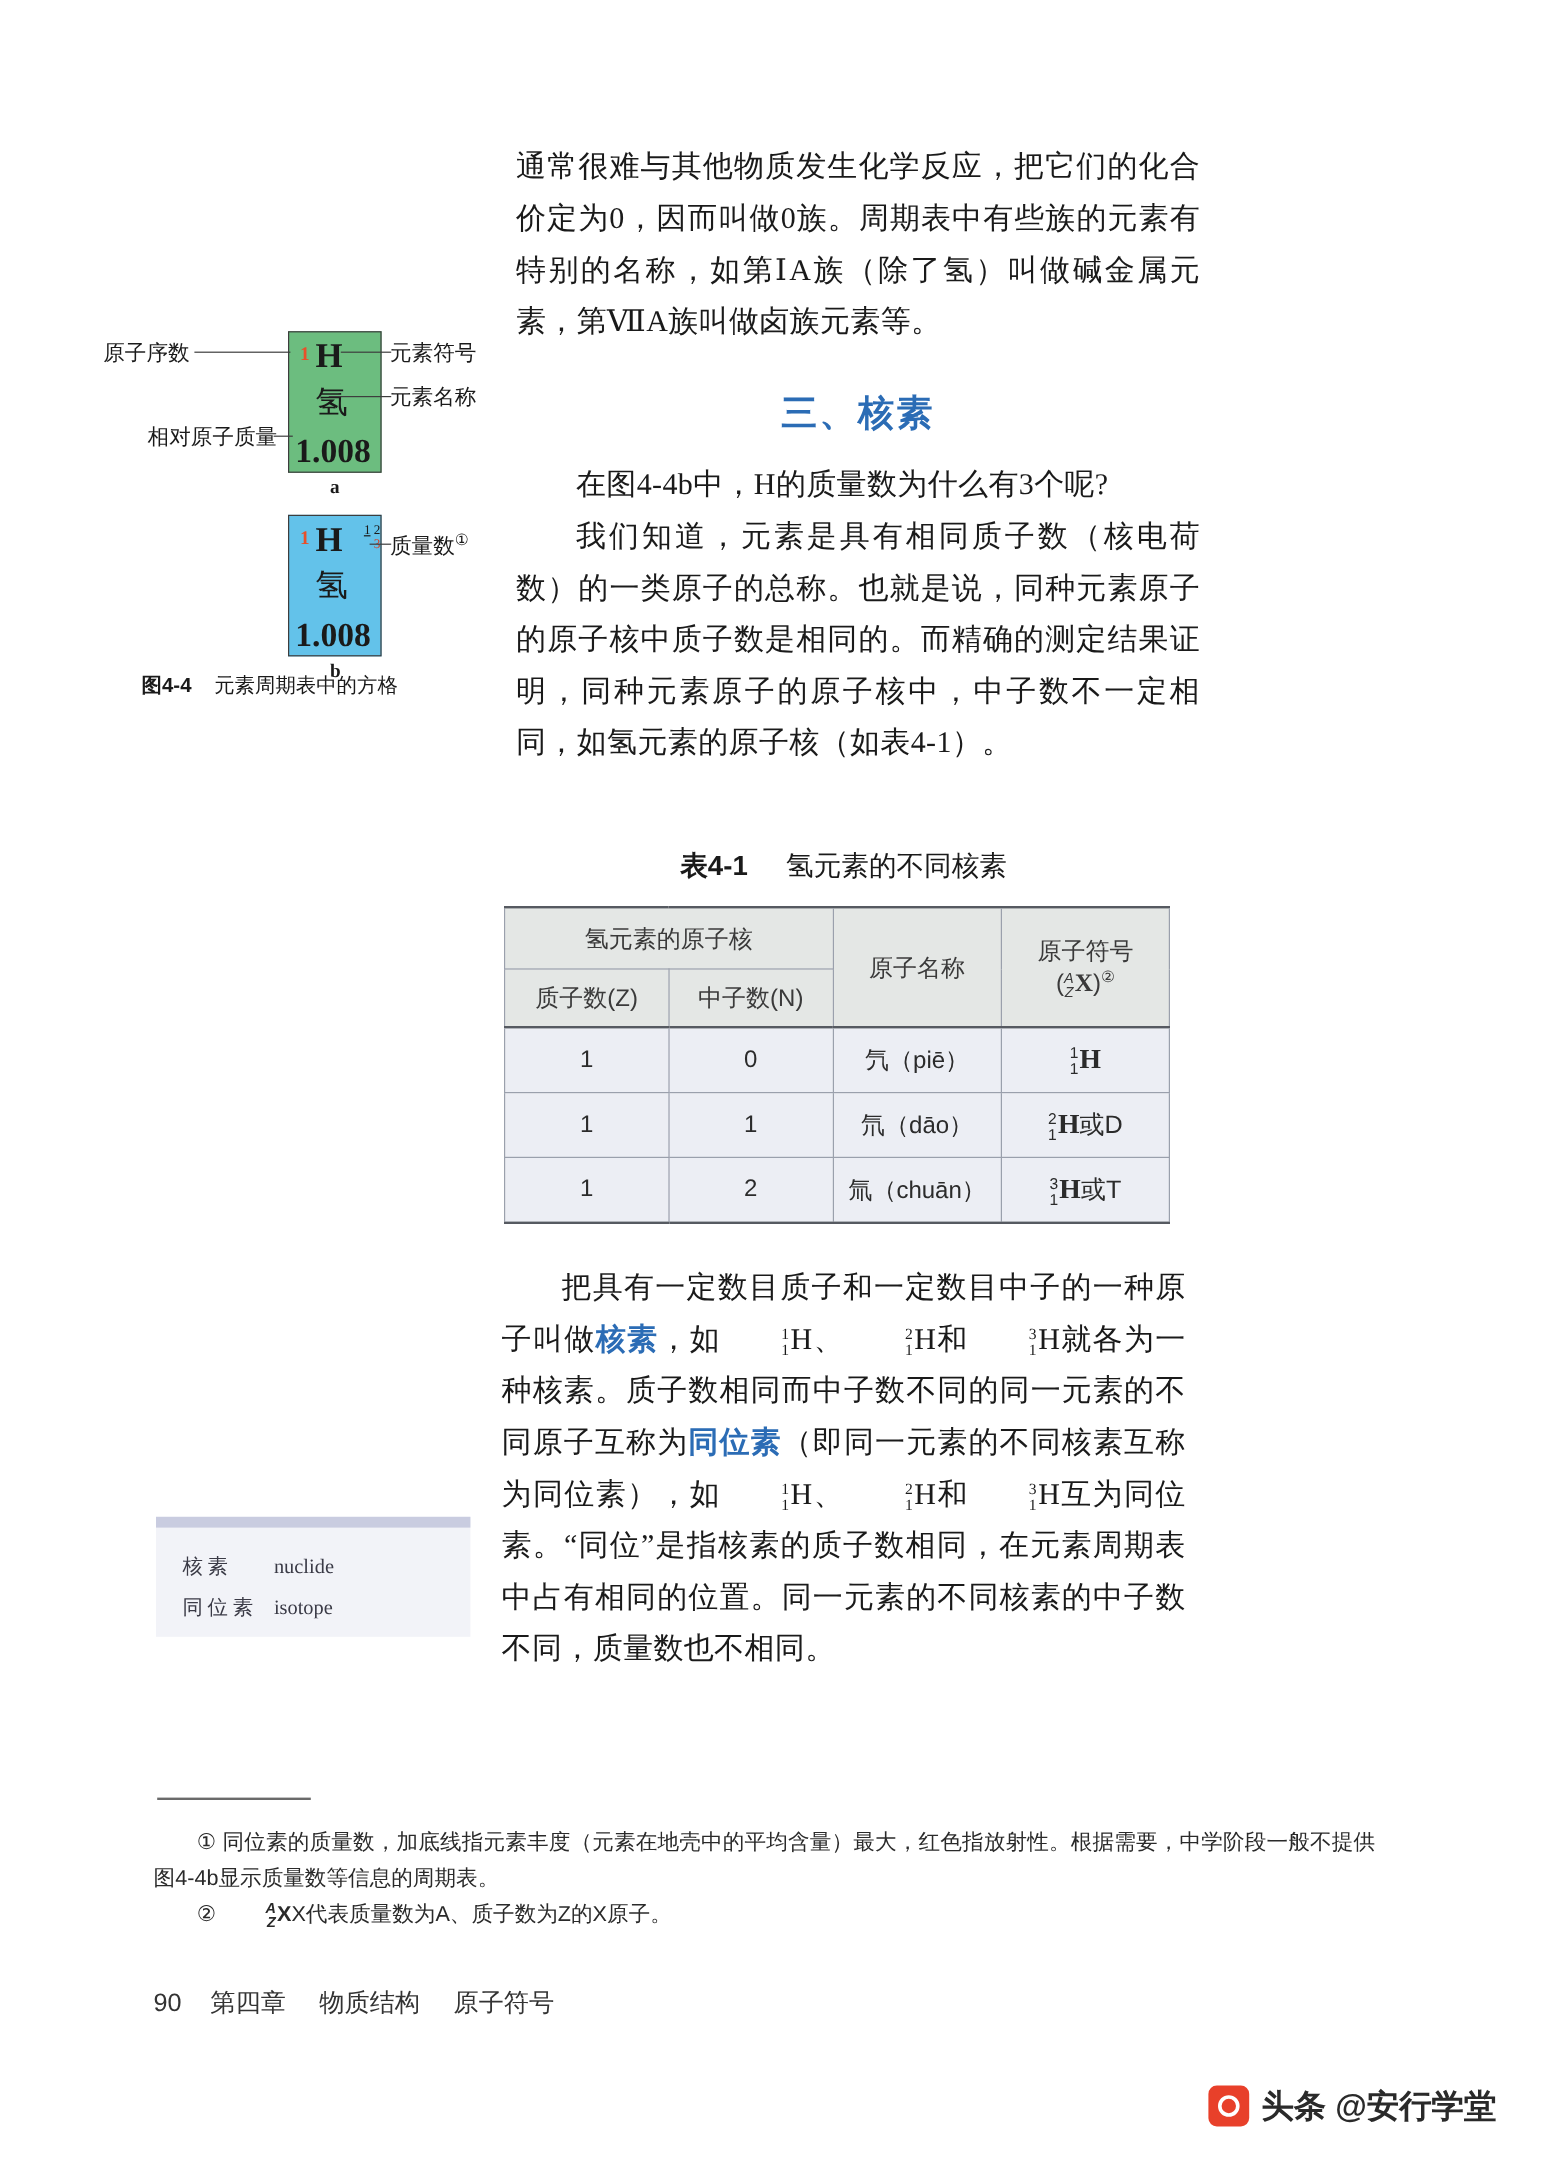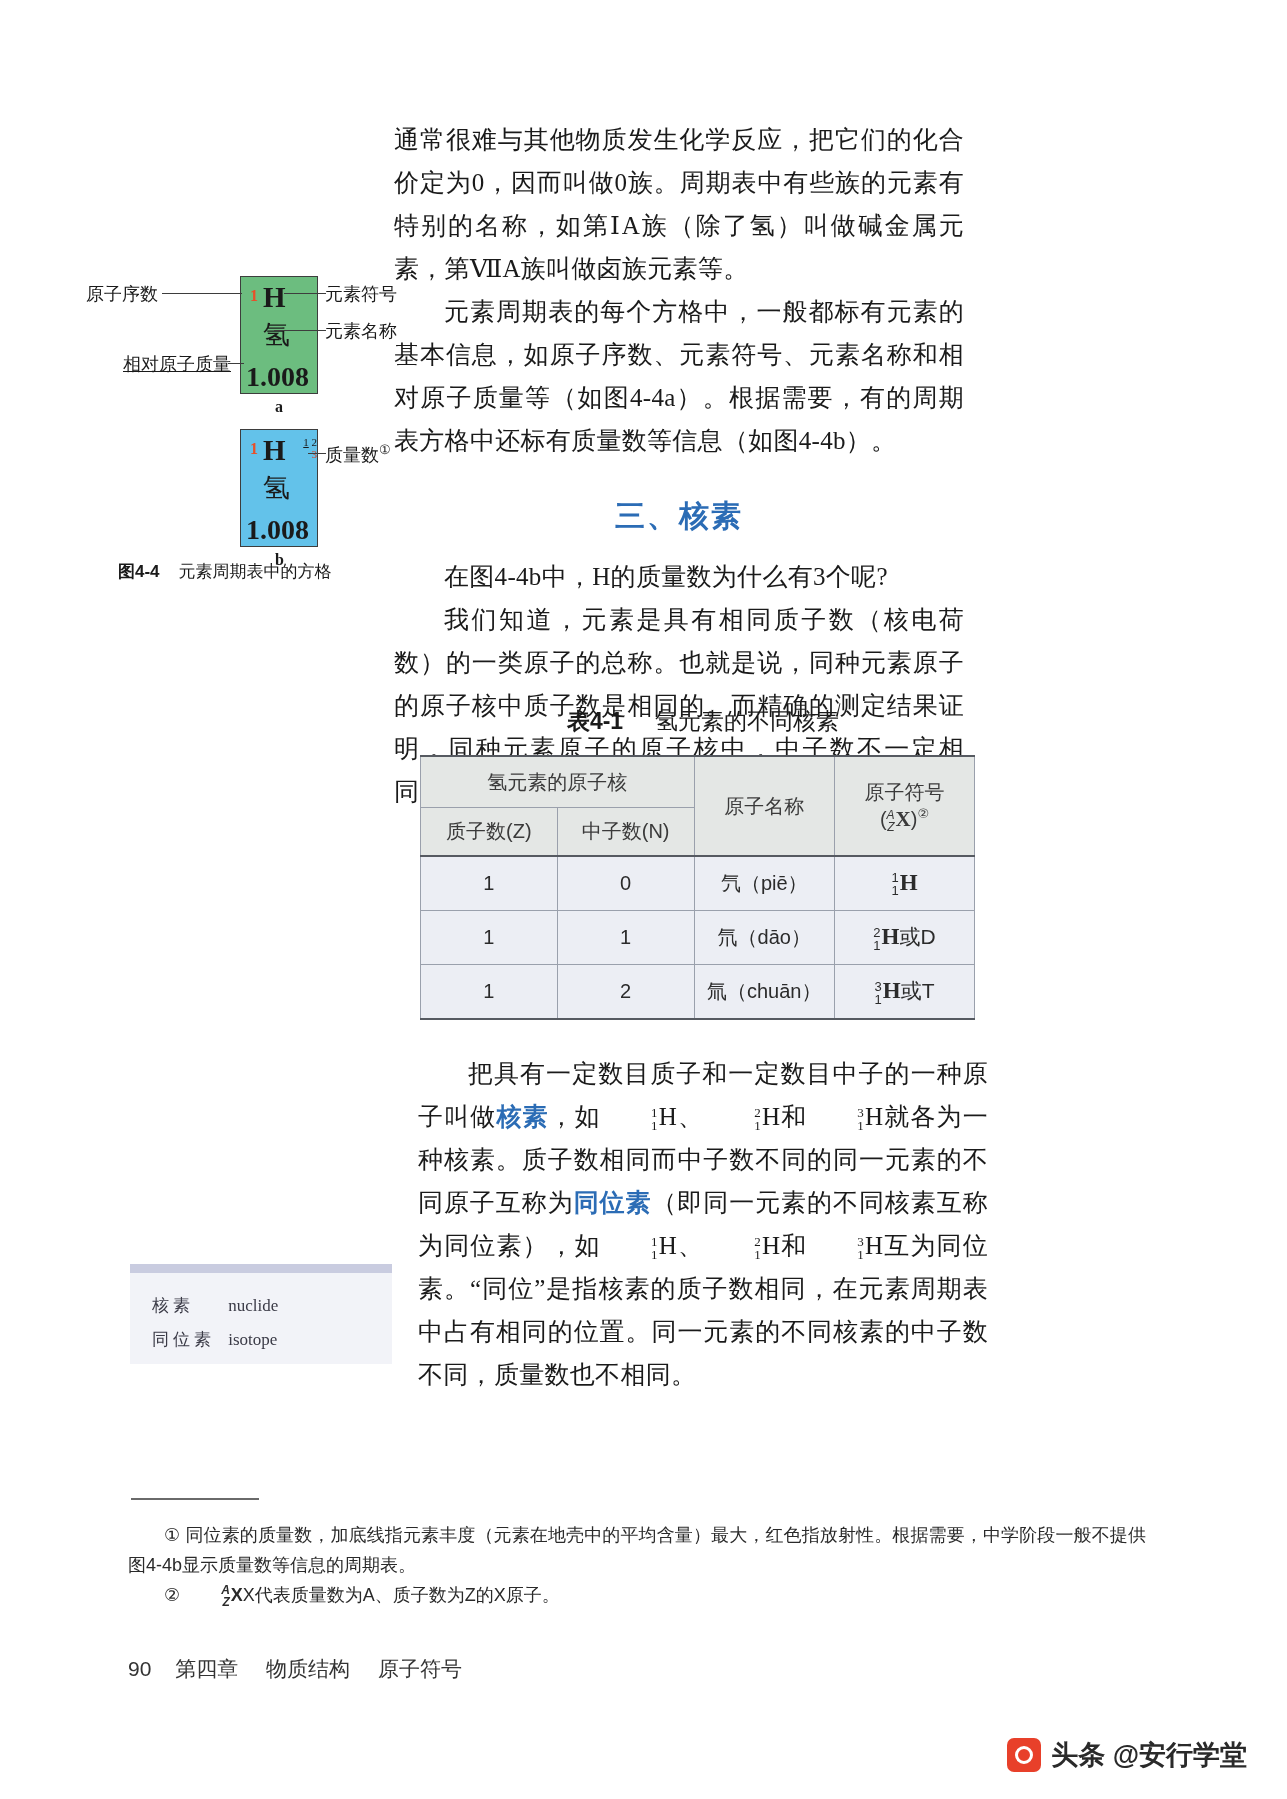--- a/index.html
+++ b/index.html
@@ -9,21 +9,21 @@
     font-family:"Liberation Serif","DejaVu Serif",serif;
     color:#1a1a1a;
     position:relative;
     overflow:hidden;
   }
   .page{position:absolute;left:0;top:0;width:1287px;height:1799px;}
 
   
   .col-right{
     position:absolute;
-    left:394px; top:118px; width:570px;
+    left:430px; top:118px; width:570px;
   }
   .para{
     font-size:25px;
     line-height:43px;
     text-align:justify;
     text-justify:inter-ideograph;
     margin:0 0 0 0;
     letter-spacing:0.3px;
   }
   .para.indent{text-indent:50px;}
@@ -215,37 +215,36 @@
 
     <div class="fig-label lbl-left" style="left:-80px;top:20px;width:120px;">原子序数</div>
     <div class="leader" style="left:44px;top:31px;width:80px;"></div>
 
     <div class="fig-label" style="left:207px;top:20px;width:130px;font-family:Liberation Mono, monospace;">元素符号</div>
     <div class="leader" style="left:166px;top:31px;width:42px;"></div>
 
     <div class="fig-label" style="left:207px;top:57px;width:130px;">元素名称</div>
     <div class="leader" style="left:156px;top:68px;width:52px;"></div>
 
-    <div class="fig-label lbl-left" style="left:-112px;top:90px;width:225px;text-decoration:underline;">相对原子质量</div>
+    <div class="fig-label lbl-left" style="left:-112px;top:90px;width:225px;">相对原子质量</div>
     <div class="leader" style="left:110px;top:101px;width:16px;"></div>
 
     <div class="fig-label" style="left:207px;top:180px;width:130px;white-space:nowrap;"><span>质量数</span><sup style="font-size:13px;">①</sup></div>
     <div class="leader" style="left:190px;top:191px;width:18px;"></div>
   </div>
 
   <div class="fig-caption">
     <span class="num">图4-4</span>
     &nbsp;&nbsp;
     <span>元素周期表中的方格</span>
   </div>
 
   <div class="col-right">
 
     <p class="para">通常很难与其他物质发生化学反应，把它们的化合价定为0，因而叫做0族。周期表中有些族的元素有特别的名称，如第ⅠA族（除了氢）叫做碱金属元素，第ⅦA族叫做卤族元素等。</p>
-    <p class="para indent">元素周期表的每个方格中，一般都标有元素的基本信息，如原子序数、元素符号、元素名称和相对原子质量等（如图4-4a）。根据需要，有的周期表方格中还标有质量数等信息（如图4-4b）。</p>
 
     <div class="section-head">三、核素</div>
 
     <p class="para indent">在图4-4b中，H的质量数为什么有3个呢?</p>
     <p class="para indent">我们知道，元素是具有相同质子数（核电荷数）的一类原子的总称。也就是说，同种元素原子的原子核中质子数是相同的。而精确的测定结果证明，同种元素原子的原子核中，中子数不一定相同，如氢元素的原子核（如表4-1）。</p>
   </div>
 
   <div class="table-title">
     <b>表4-1</b>
     &nbsp;&nbsp;&nbsp;

